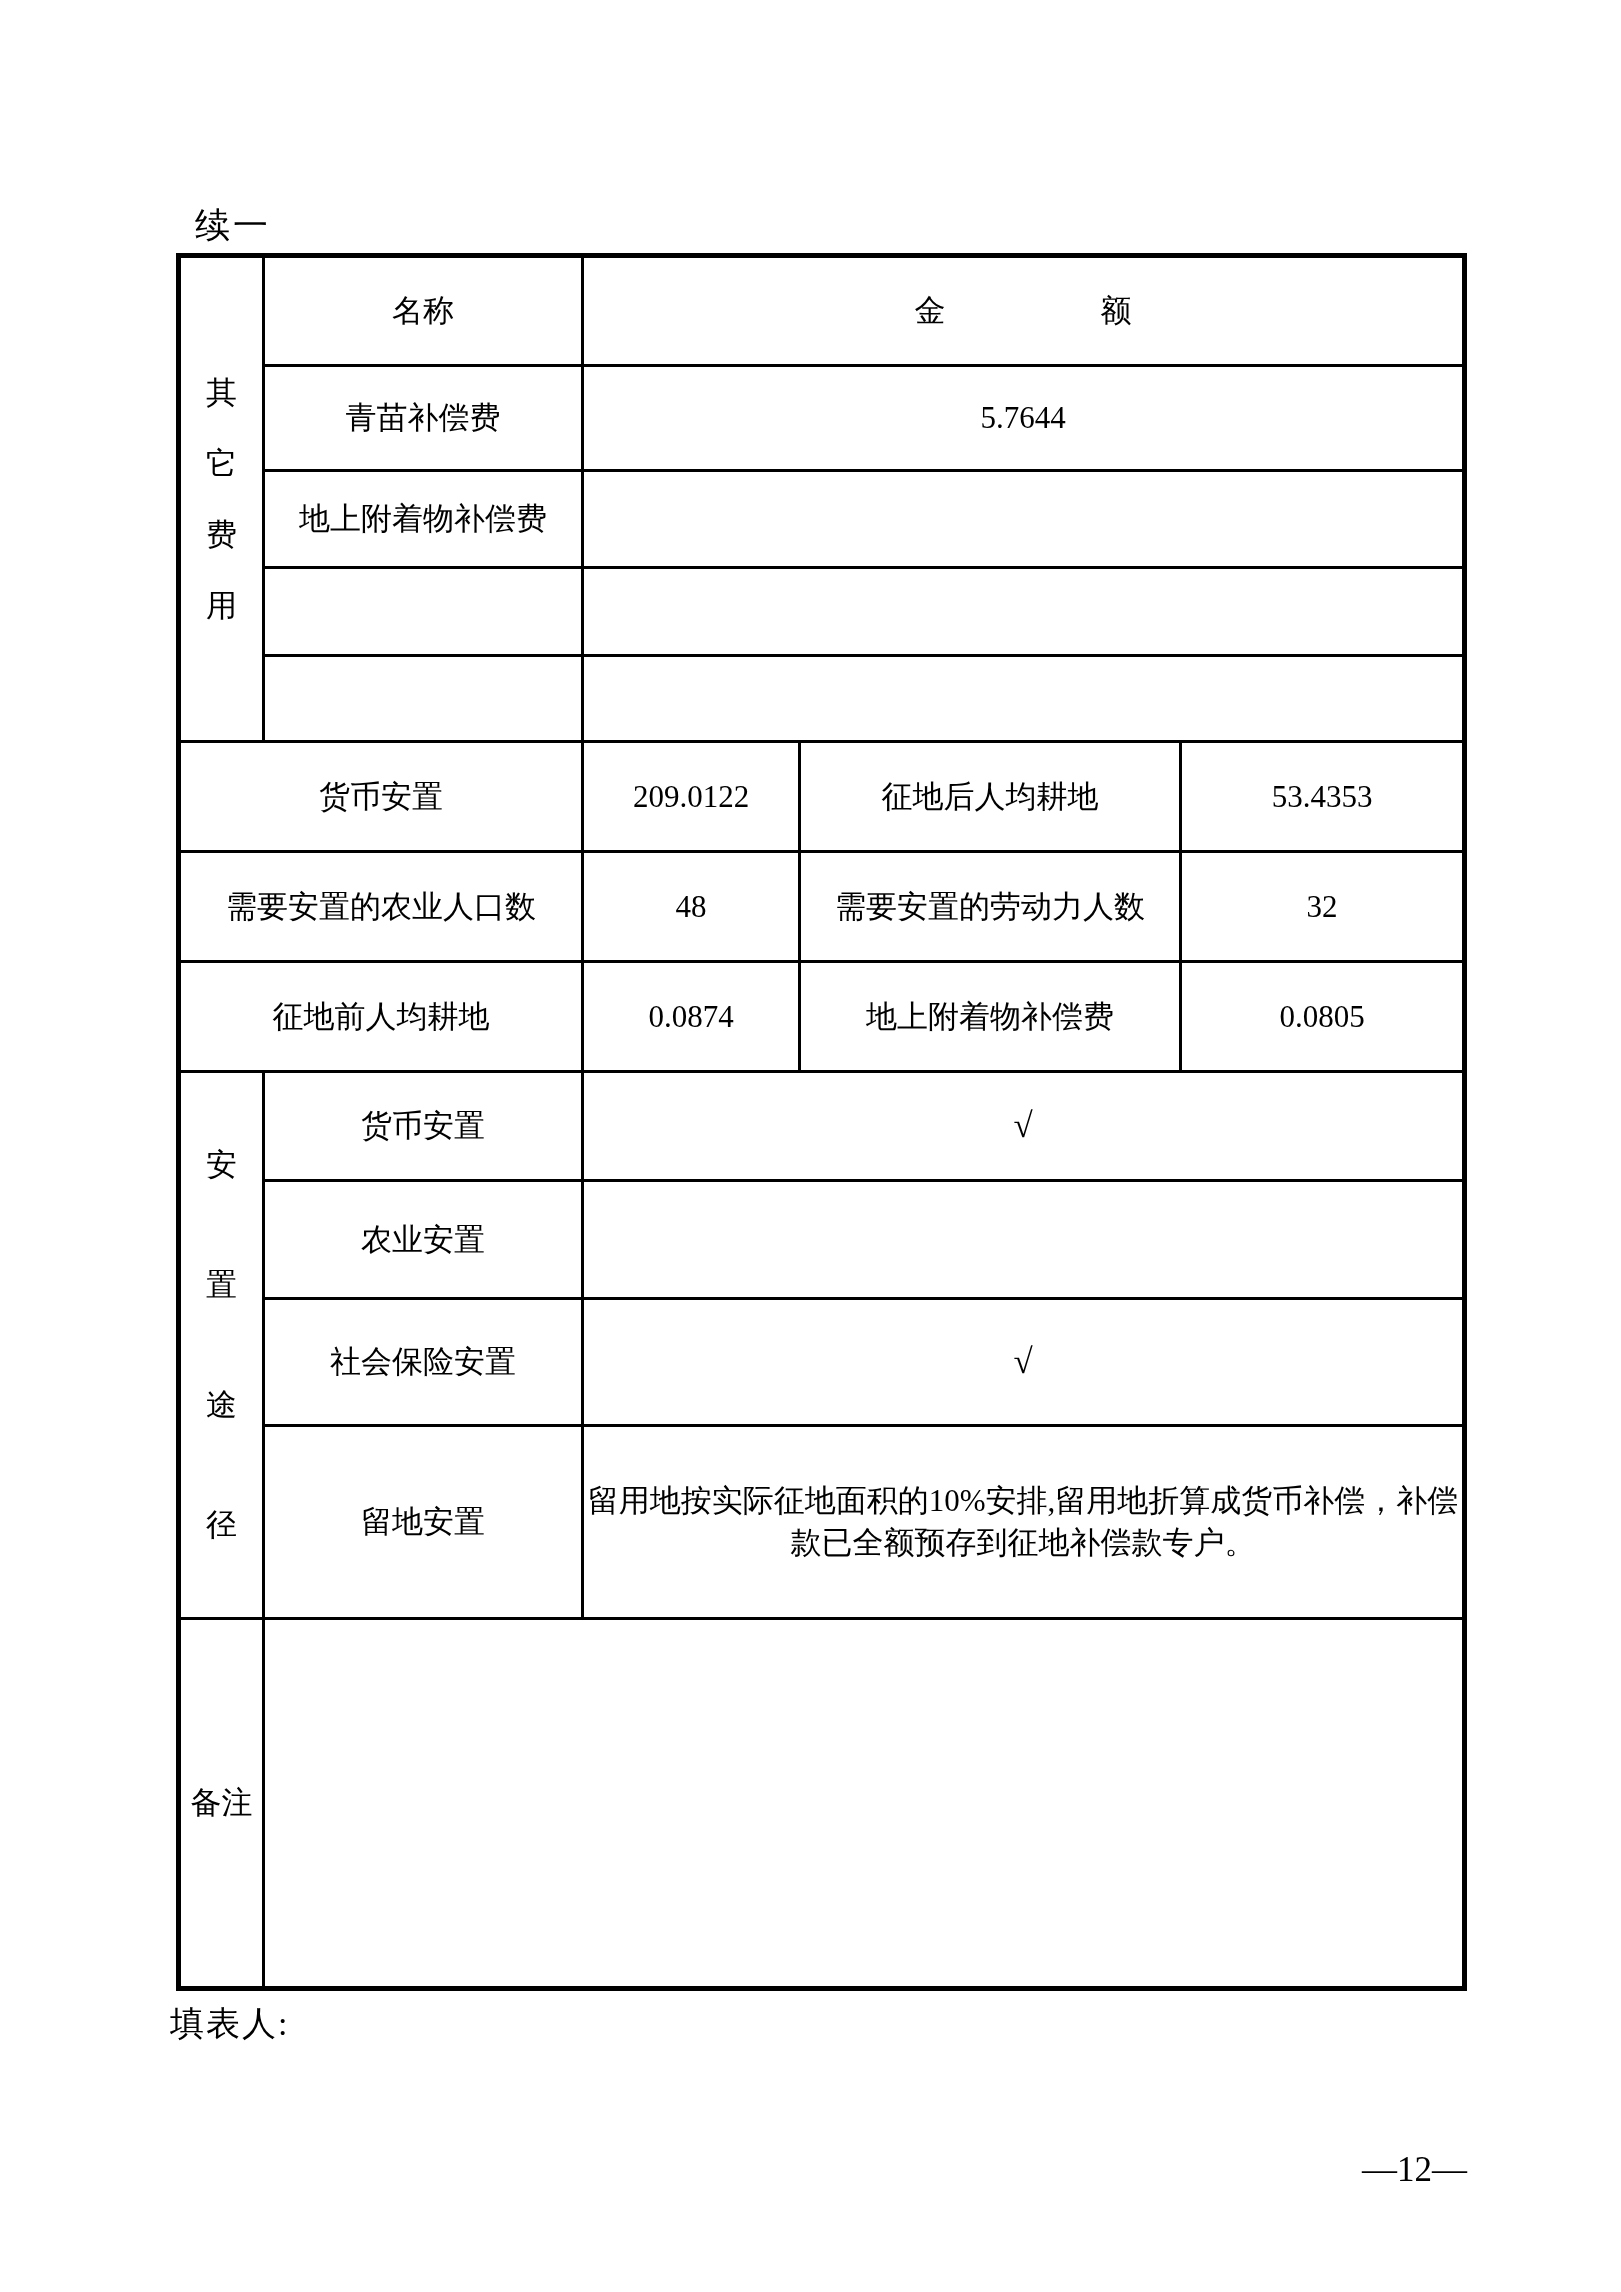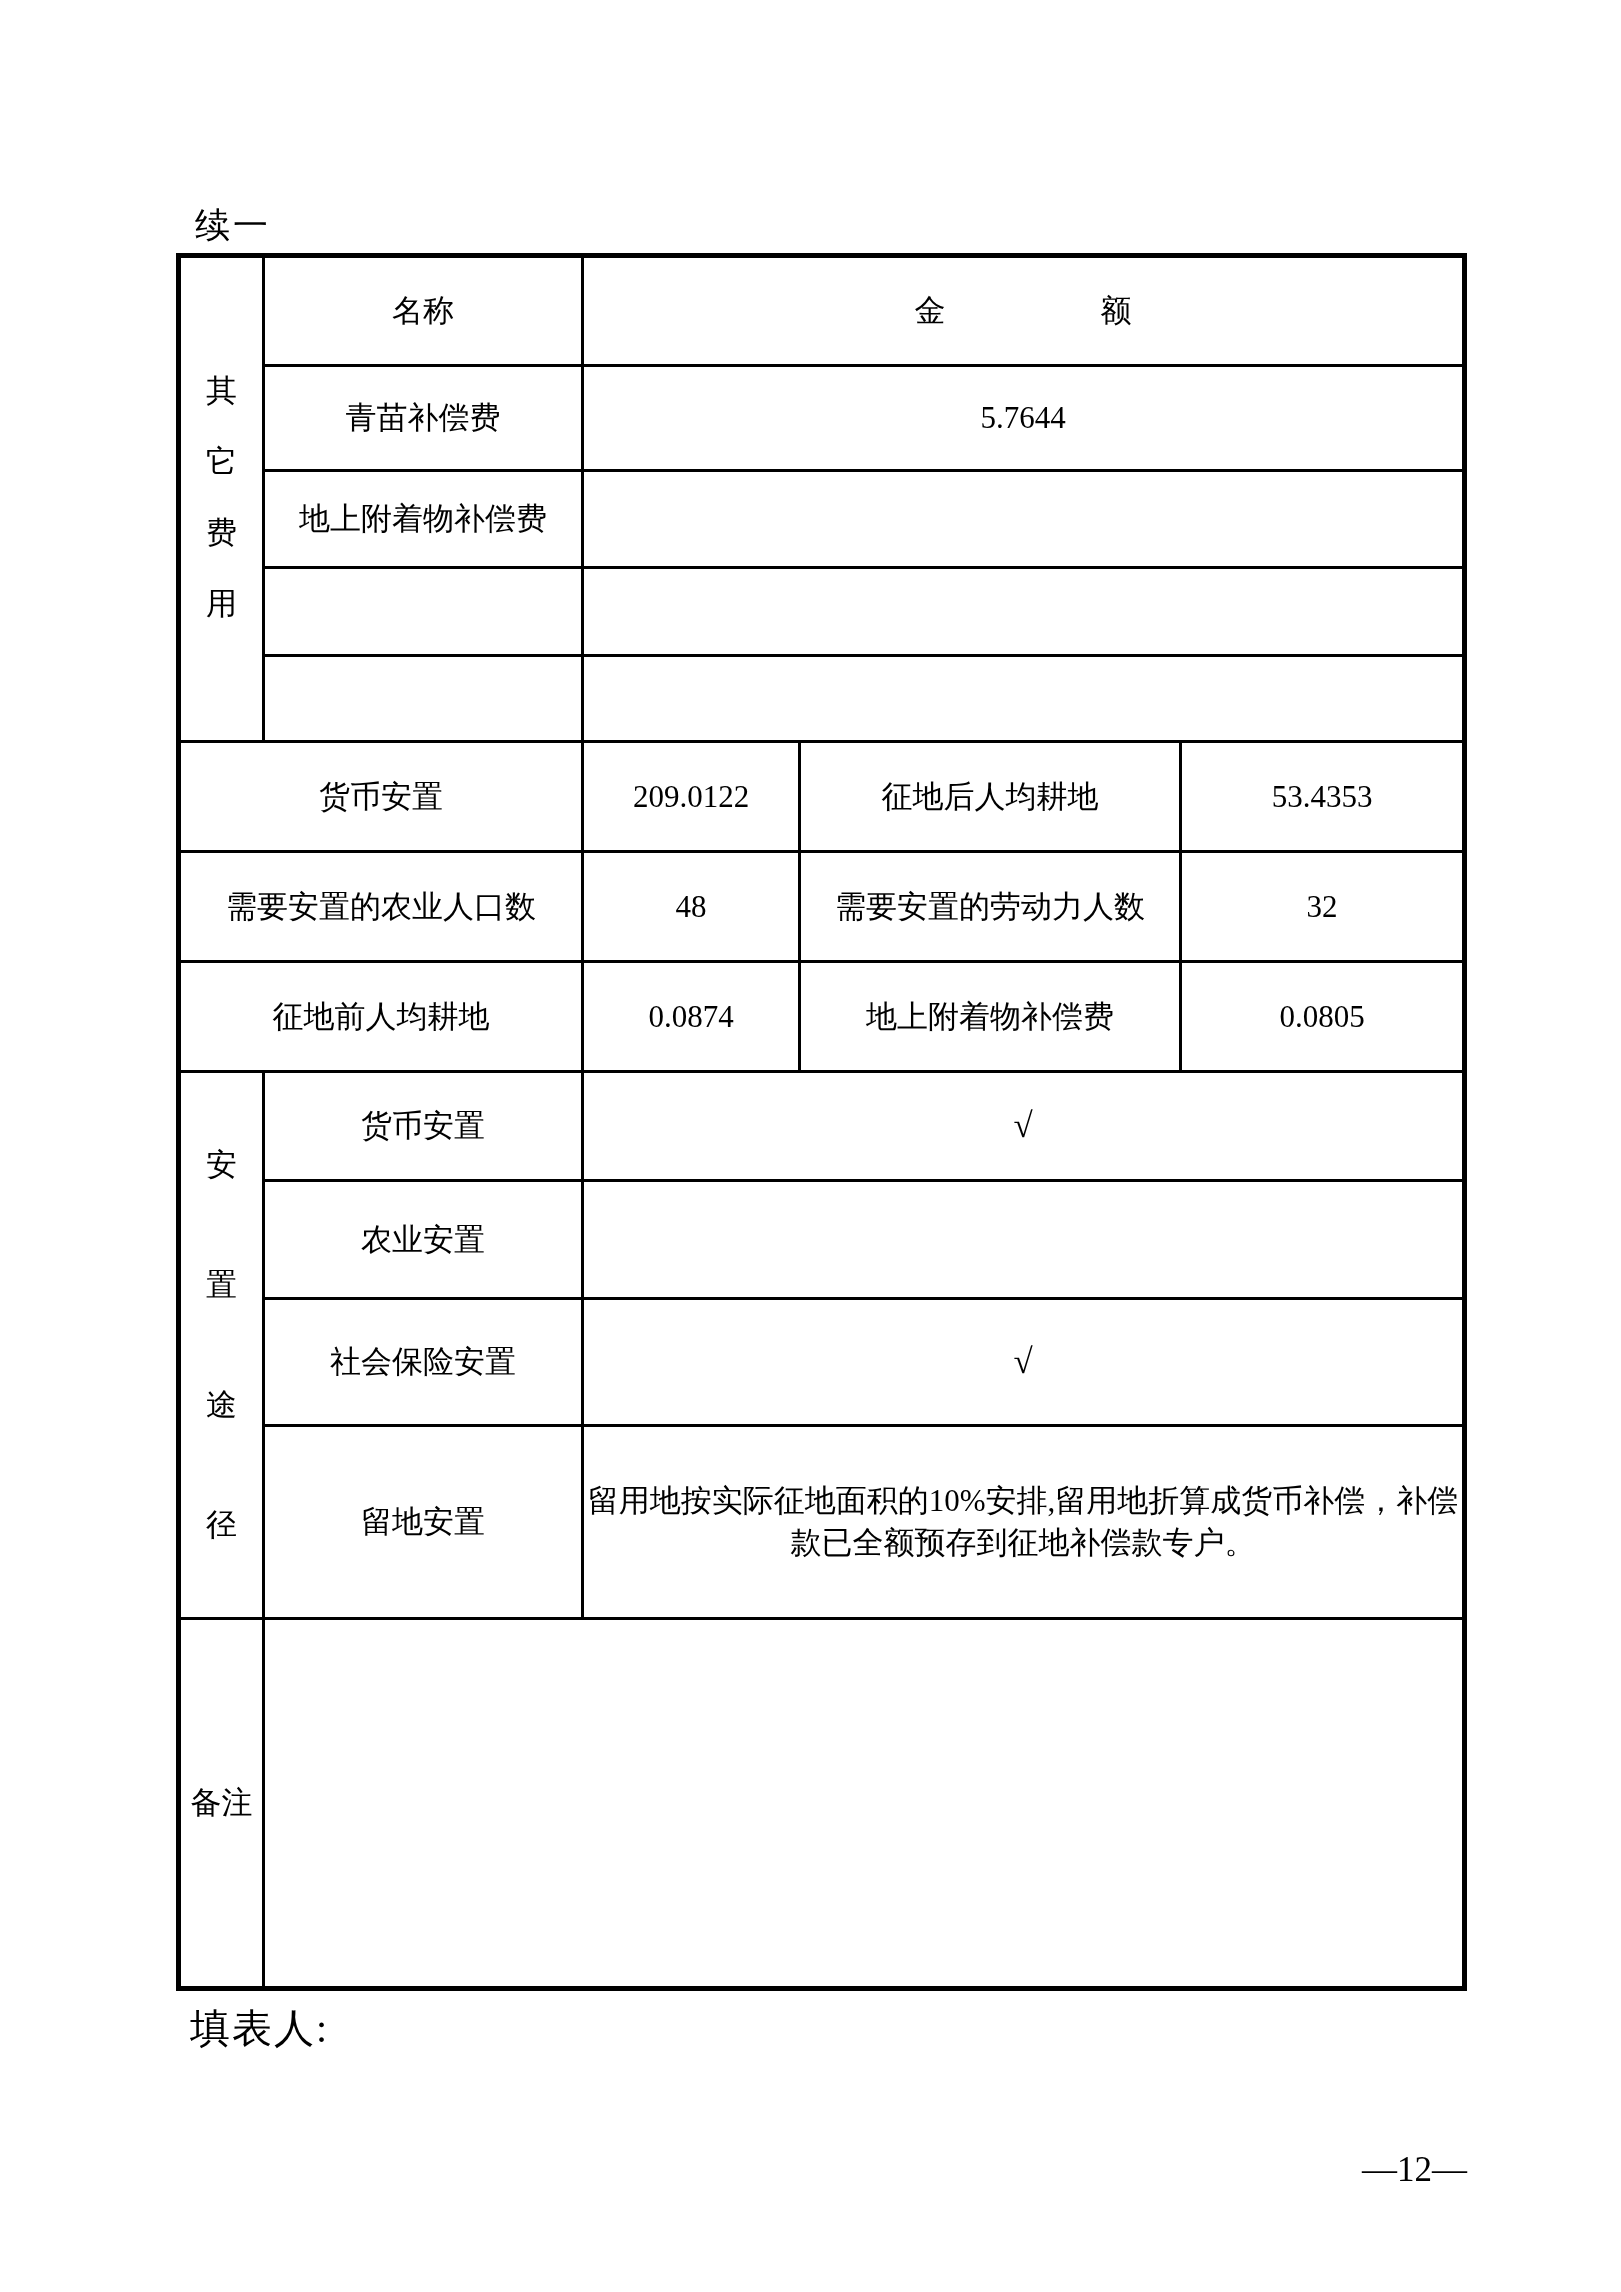--- a/index.html
+++ b/index.html
@@ -15,31 +15,31 @@
     border-collapse:collapse; table-layout:fixed;
     border:5.9px solid #000;
   }
   table.main td {
     border:3.9px solid #000;
     text-align:center; vertical-align:middle;
     font-size:31px; padding:0; overflow:hidden;
   }
   
   td.vh div { width:35px; margin:0 auto; word-break:break-all; text-align:center; }
-  td.vh.fees div    { line-height:71px;font-family:Liberation Mono, monospace; }
+  td.vh.fees div    { line-height:71px; }
   td.vh.resettle div{ line-height:120px; }
   
   td.keepspace { white-space:pre; }
   
   td.para {
     text-align:left; vertical-align:top;
     padding:45px 11.8px 0 5.9px; line-height:42px; font-size:31px;
   }
   .check { font-size:35px; }
-  .filler-label { position:absolute; left:190px; top:2001px; font-size:40px; letter-spacing:2px; }
+  .filler-label { position:absolute; left:170px; top:2001px; font-size:34px; letter-spacing:2px; }
   .page-num { position:absolute; left:1362px; top:2150px; font-size:35px; }
 </style>
 </head>
 <body>
 
 <div class="page">
 
   <div class="cont-label">续一</div>
 
   <table class="main">

